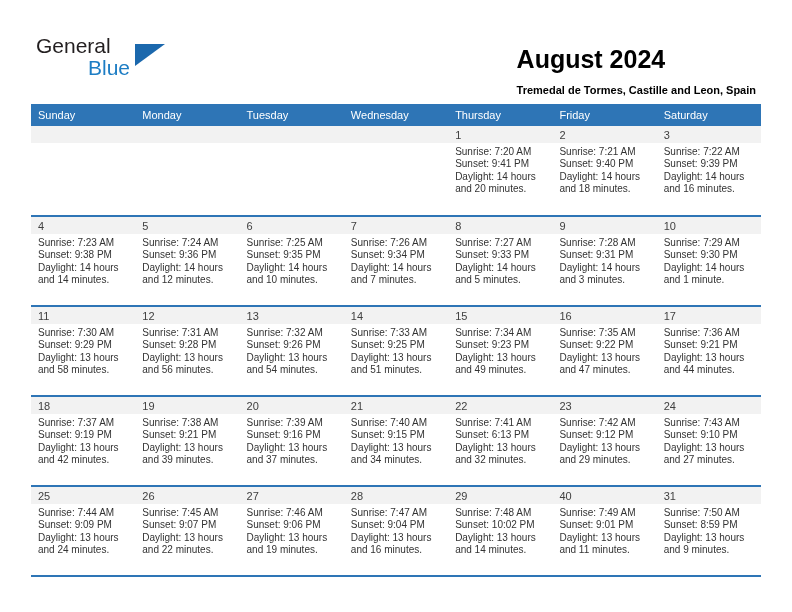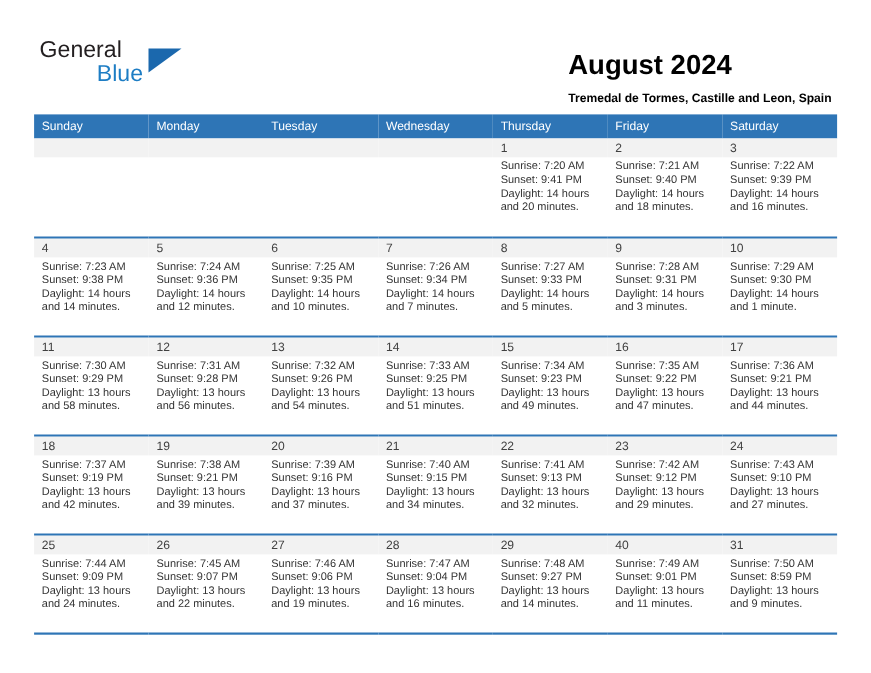--- a/index.html
+++ b/index.html
@@ -433,21 +433,21 @@
                 <div>Daylight: 13 hours</div>
                 <div>and 34 minutes.</div>
               </div>
             </div>
           </td>
           <td>
             <div class="daybox">
               <div class="daynum-strip">22</div>
               <div class="details">
                 <div>Sunrise: 7:41 AM</div>
-                <div>Sunset: 9:13 PM</div>
+                <div>Sunset: 6:13 PM</div>
                 <div>Daylight: 13 hours</div>
                 <div>and 32 minutes.</div>
               </div>
             </div>
           </td>
           <td>
             <div class="daybox">
               <div class="daynum-strip">23</div>
               <div class="details">
                 <div>Sunrise: 7:42 AM</div>
@@ -512,21 +512,21 @@
                 <div>Daylight: 13 hours</div>
                 <div>and 16 minutes.</div>
               </div>
             </div>
           </td>
           <td>
             <div class="daybox">
               <div class="daynum-strip">29</div>
               <div class="details">
                 <div>Sunrise: 7:48 AM</div>
-                <div>Sunset: 9:27 PM</div>
+                <div>Sunset: 10:02 PM</div>
                 <div>Daylight: 13 hours</div>
                 <div>and 14 minutes.</div>
               </div>
             </div>
           </td>
           <td>
             <div class="daybox">
               <div class="daynum-strip">40</div>
               <div class="details">
                 <div>Sunrise: 7:49 AM</div>

